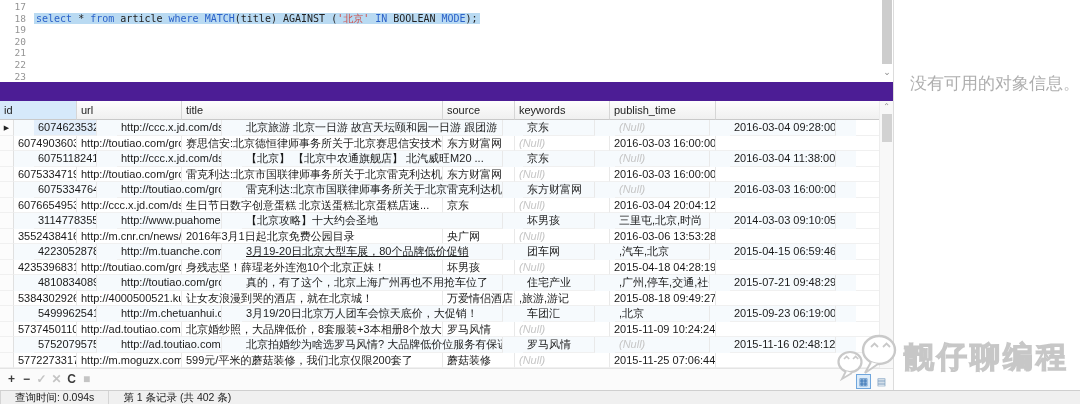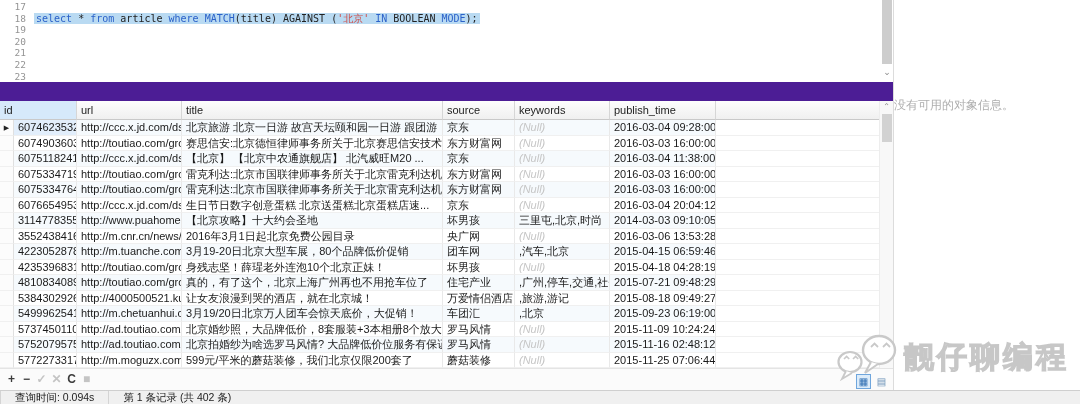--- a/index.html
+++ b/index.html
@@ -17,41 +17,41 @@
   .ed-thumb{position:absolute;top:0;left:1px;width:10px;height:64px;background:#cdcdcd;}
   .ed-arrow{position:absolute;top:66px;left:0;width:12px;height:14px;color:#8a8a8a;font-size:9px;text-align:center;line-height:12px;}
   
   .tabbar{position:absolute;left:0;top:82px;width:893px;height:19px;background:#f0f0f0;
           border-bottom:1px solid #cfcfcf;display:flex;align-items:flex-end;padding-left:3px;box-sizing:border-box;}
   .tab{font-size:11px;color:#333;padding:0 12px;height:18px;line-height:17px;cursor:default;}
   .tab.active{background:#fff;border:1px solid #c6c6c6;border-bottom:none;height:19px;margin-bottom:-1px;line-height:18px;}
   
   .grid{position:absolute;left:0;top:101px;width:879px;height:267px;overflow:hidden;font-size:11px;}
   .g-row{display:flex;height:15.5px;background:#fff;}
-  .g-row.alt{background:#f6fafd;}
+  .g-row.alt{background:#f6fafd;gap:20px;}
   .g-header{height:19px;background:#f3f3f3;}
   .g-cell{white-space:nowrap;overflow:hidden;box-sizing:border-box;padding:0 4px;flex:none;height:100%;
           border-right:1px solid #e9e9e9;border-bottom:1px solid #f0f0f0;line-height:15px;}
   .g-h{background:linear-gradient(#fdfdfd,#f0f0f0);border-right:1px solid #d6d6d6;border-bottom:1px solid #c9c9c9;
        color:#222;line-height:18px;}
   .g-h.sel-col{background:#d6e9fa;}
   .g-gutter{width:14px;flex:none;box-sizing:border-box;border-right:1px solid #e0e0e0;border-bottom:1px solid #f0f0f0;
             font-size:7px;text-align:center;color:#222;line-height:15px;background:#fcfcfc;}
   .g-fill{flex:1 1 auto;border-right:none;background:#fff;}
   .g-header .g-fill{background:linear-gradient(#fdfdfd,#f0f0f0);}
   .c-id{text-align:right;padding-right:5px;}
   .current .c-id{background:#e2eefb;}
   .null{color:#c6c6c6;font-style:italic;}
   .grid-scroll{position:absolute;left:879px;top:101px;width:14px;height:267px;background:#f8f8f8;border-left:1px solid #ededed;box-sizing:border-box;}
   .gs-arrow{height:12px;text-align:center;font-size:8px;color:#8a8a8a;line-height:12px;}
   .gs-thumb{position:absolute;top:13px;left:2px;width:10px;height:28px;background:#d2d2d2;}
   
   .right-panel{position:absolute;left:893px;top:0;width:187px;height:390px;background:#fff;
                border-left:1px solid #dcdcdc;box-sizing:border-box;}
-  .panel-msg{margin-top:97px;text-align:left;color:#aeaeae;font-size:12px;}
+  .panel-msg{margin-top:72px;text-align:right;color:#aeaeae;font-size:17px;}
   
   .toolbar{position:absolute;left:0;top:368px;width:893px;height:22px;background:#fbfbfb;
            border-top:1px solid #e4e4e4;box-sizing:border-box;padding-left:4px;}
   .tb{display:inline-block;width:15px;text-align:center;font-size:12px;color:#3c3c3c;line-height:20px;font-weight:bold;cursor:default;}
   .tb.dis{color:#c4c4c4;}
   .view-toggle{position:absolute;left:856px;top:371px;}
   .vt{display:inline-block;width:15px;height:15px;line-height:14px;text-align:center;font-size:10px;margin-right:3px;
       box-sizing:border-box;color:#6d93b8;border:1px solid transparent;}
   .vt.on{border:1px solid #6fa6dd;background:#dcecfa;color:#2f6eb2;}
   
@@ -173,21 +173,21 @@
         <div class="g-cell c-title" style="width: 261px;">2016年3月1日起北京免费公园目录</div>
         <div class="g-cell c-source" style="width: 72px;">央广网</div>
         <div class="g-cell c-keywords null" style="width: 95px;">(Null)</div>
         <div class="g-cell c-publish_time" style="width: 106px;">2016-03-06 13:53:28</div>
         <div class="g-cell g-fill"></div>
       </div>
       <div class="g-row alt">
         <div class="g-gutter"></div>
         <div class="g-cell c-id" style="width: 63px;">4223052878</div>
         <div class="g-cell c-url" style="width: 105px;">http://m.tuanche.com/bj/c</div>
-        <div class="g-cell c-title" style="width: 261px;">3月19-20日北京大型车展，80个品牌低价促销</div>
+        <div class="g-cell c-title" style="width: 261px; text-decoration: underline;">3月19-20日北京大型车展，80个品牌低价促销</div>
         <div class="g-cell c-source" style="width: 72px;">团车网</div>
         <div class="g-cell c-keywords" style="width: 95px;">,汽车,北京</div>
         <div class="g-cell c-publish_time" style="width: 106px;">2015-04-15 06:59:46</div>
         <div class="g-cell g-fill"></div>
       </div>
       <div class="g-row">
         <div class="g-gutter"></div>
         <div class="g-cell c-id" style="width: 63px;">4235396831</div>
         <div class="g-cell c-url" style="width: 105px;">http://toutiao.com/group/</div>
         <div class="g-cell c-title" style="width: 261px;">身残志坚！薛瑆老外连泡10个北京正妹！</div>

